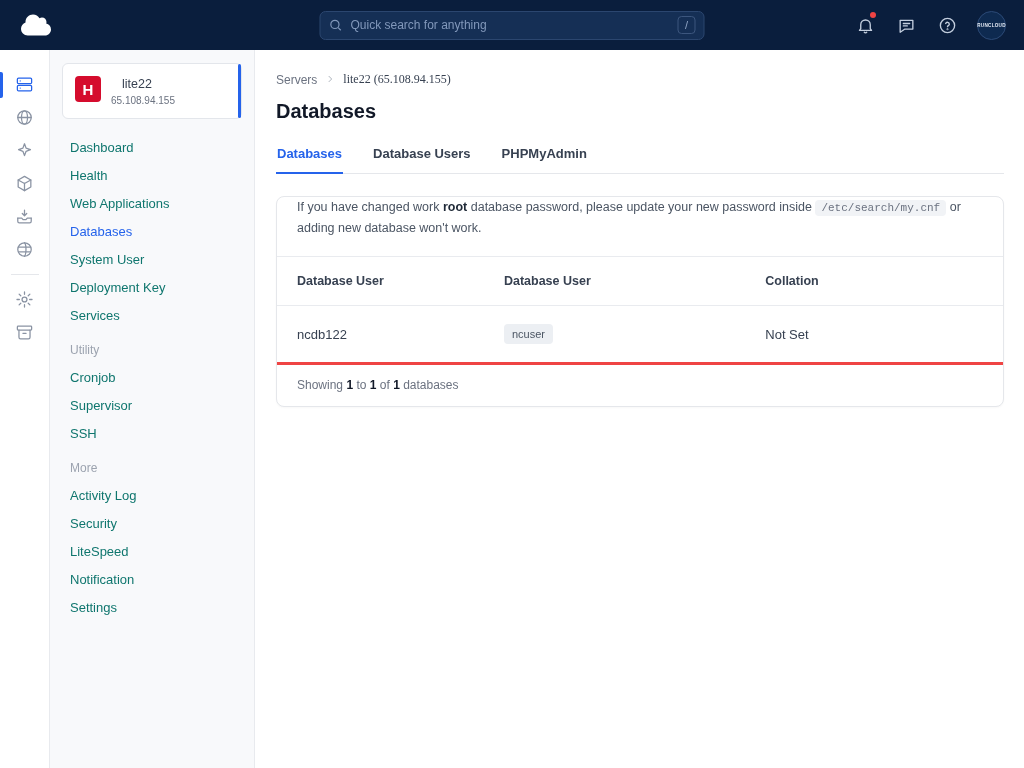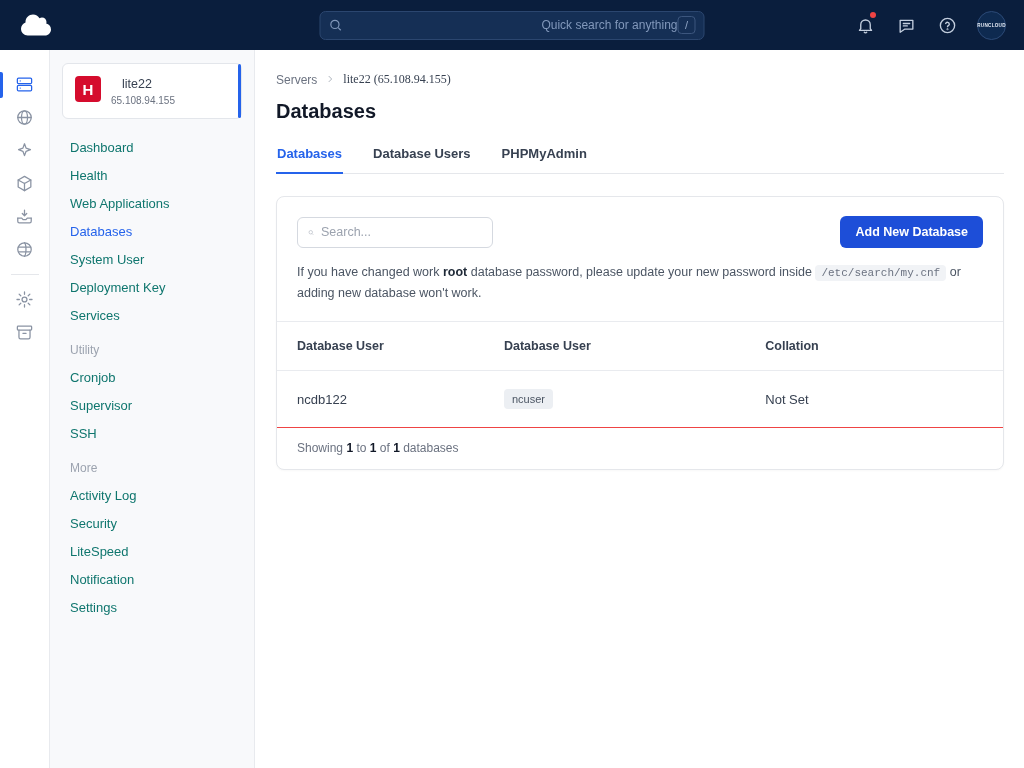--- a/index.html
+++ b/index.html
@@ -6,21 +6,21 @@
   html,body { width:1024px; height:768px; overflow:hidden; }
   body { font-family:"Liberation Sans", sans-serif; background:#fff; color:#374151; }
 
   
   .topbar { height:50px; background:#0a1e3d; display:flex; align-items:center; padding:0 18px; position:relative; }
   .brand { width:44px; display:flex; align-items:center; cursor:pointer; }
   .brand svg { width:36px; height:24px; fill:#ffffff; }
   .topsearch { position:absolute; left:50%; transform:translateX(-50%); width:385px; height:29px;
     background:#152f55; border:1px solid #2b466f; border-radius:6px; display:flex; align-items:center; padding:0 8px; }
   .topsearch svg { width:14px; height:14px; stroke:#8298bb; fill:none; stroke-width:2; flex:0 0 auto; }
-  .topsearch input { flex:1; background:transparent; border:none; outline:none; color:#c6d2e4; font-size:12px; margin-left:8px; font-family:"Liberation Sans",sans-serif;text-align:right; }
+  .topsearch input { flex:1; background:transparent; border:none; outline:none; color:#c6d2e4; font-size:12px; margin-left:8px; font-family:"Liberation Sans",sans-serif; }
   .topsearch input::placeholder { color:#8298bb; }
   .shortcut { width:18px; height:18px; border:1px solid #3c567e; border-radius:4px; color:#8fa4c4; font-size:11px;
     display:flex; align-items:center; justify-content:center; }
   .topicons { margin-left:auto; display:flex; align-items:center; gap:19px; }
   .topicon { position:relative; width:22px; height:22px; display:flex; align-items:center; justify-content:center; cursor:pointer; }
   .topicon svg { width:19px; height:19px; stroke:#c3cede; fill:none; stroke-width:1.7; stroke-linecap:round; stroke-linejoin:round; }
   .dot { position:absolute; top:-2px; right:0; width:6px; height:6px; border-radius:50%; background:#ef4444; }
   .avatar { width:29px; height:29px; border-radius:50%; background:#0e2a50; border:1.5px solid #2c4a77;
     display:flex; align-items:center; justify-content:center; color:#e6ecf5; font-size:4.6px; font-weight:bold; letter-spacing:.3px; cursor:pointer; }
 
@@ -72,21 +72,21 @@
   .notice { padding:0 20px 18px 20px; font-size:12.5px; color:#4b5563; line-height:1.65; max-width:100%; }
   .notice b { color:#1f2937; }
   .code-chip { font-family:"Liberation Mono", monospace; font-size:11px; background:#f1f3f6; color:#6b7280; border-radius:4px; padding:2px 6px; }
 
   .tbl-header, .tbl-row { display:grid; grid-template-columns:28.5% 36% auto; align-items:center; }
   .tbl-header { border-top:1px solid #e9ebef; height:49px; }
   .tbl-header > div { font-size:12.5px; font-weight:bold; color:#374151; padding:0 20px; }
   .tbl-row { border-top:1px solid #e9ebef; height:57px; }
   .tbl-row > div { padding:0 20px; font-size:13px; color:#374151; }
   .user-chip { display:inline-block; background:#eceff3; color:#4b5563; font-size:11px; border-radius:4px; padding:4px 8px; cursor:pointer; }
-  .tbl-footer { border-top:1px solid #ef4444; padding:13px 20px 14px 20px; font-size:12px; color:#6b7280; }
+  .tbl-footer { border-top:3px solid #ef4444; padding:13px 20px 14px 20px; font-size:12px; color:#6b7280; }
   .tbl-footer b { color:#111827; }
 </style>
 </head>
 <body>
 
 <header class="topbar">
   <div class="brand">
     <svg viewBox="0 0 640 512">
         <path d="M0 336c0 79.5 64.5 144 144 144h368c70.7 0 128-57.3 128-128 0-61.9-44-113.6-102.4-125.4 4.1-10.7 6.4-22.4 6.4-34.6 0-53-43-96-96-96-19.7 0-38.1 6-53.3 16.2C367 64.2 315.3 32 256 32c-88.4 0-160 71.6-160 160 0 2.7.1 5.4.2 8.1C40.2 219.8 0 273.2 0 336z"></path>
       </svg>
@@ -232,30 +232,20 @@
 
     <h1 class="page-title">Databases</h1>
 
     <div class="tabs">
       <div class="tab active">Databases</div>
       <div class="tab">Database Users</div>
       <div class="tab">PHPMyAdmin</div>
     </div>
 
     <section class="panel">
-      <div class="panel-toolbar">
-        <div class="panel-search">
-          <svg viewBox="0 0 24 24">
-              <circle cx="11" cy="11" r="7"></circle>
-              <line x1="16.5" y1="16.5" x2="21" y2="21"></line>
-            </svg>
-          <input type="text" placeholder="Search..." style="">
-        </div>
-        <button class="btn-primary">Add New Database</button>
-      </div>
 
       <p class="notice"><span>If you have changed work </span><b>root</b><span> database password, please update your new password inside </span><span class="code-chip">/etc/search/my.cnf</span><span> or adding new database won't work.</span></p>
 
       <div class="tbl-header">
         <div>Database User</div>
         <div>Database User</div>
         <div>Collation</div>
       </div>
 
       <div class="tbl-row">

